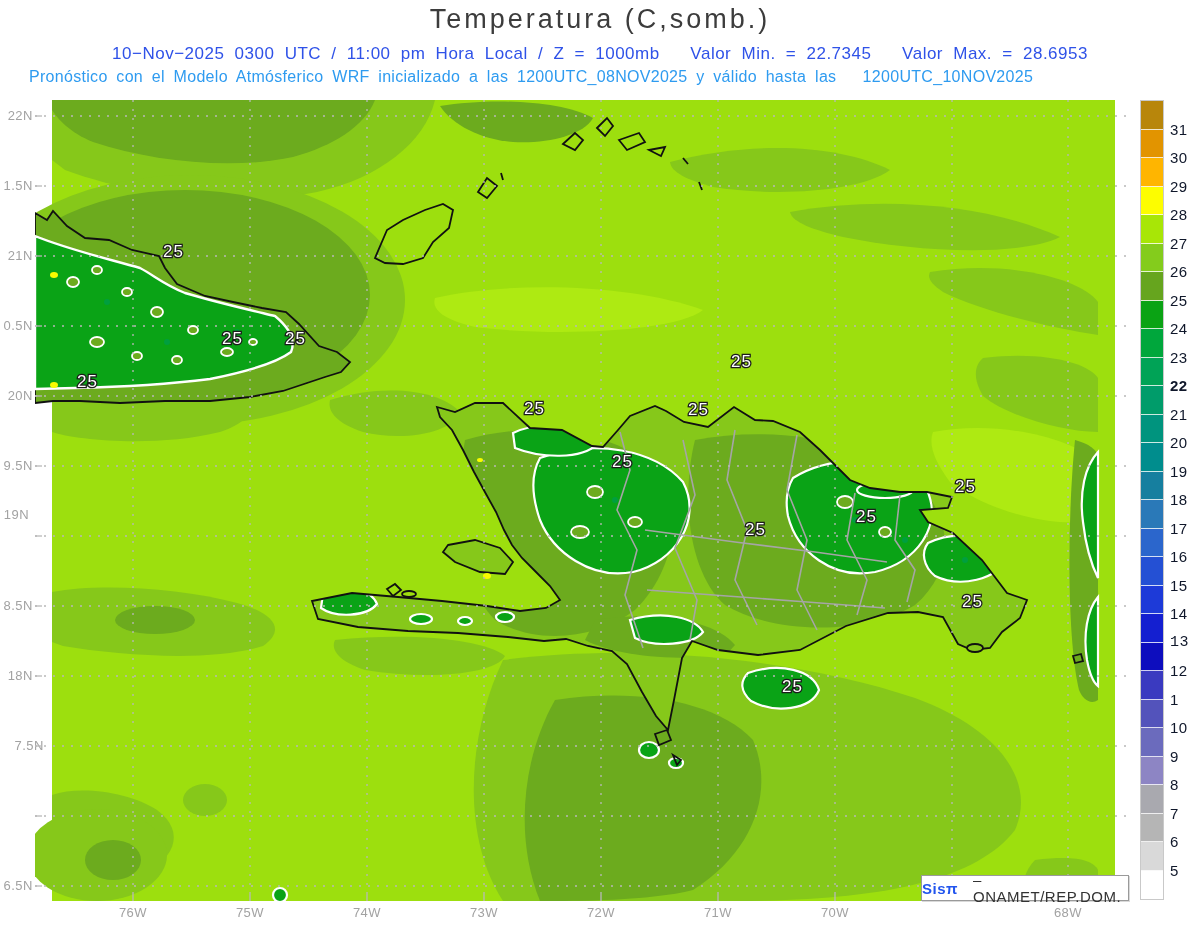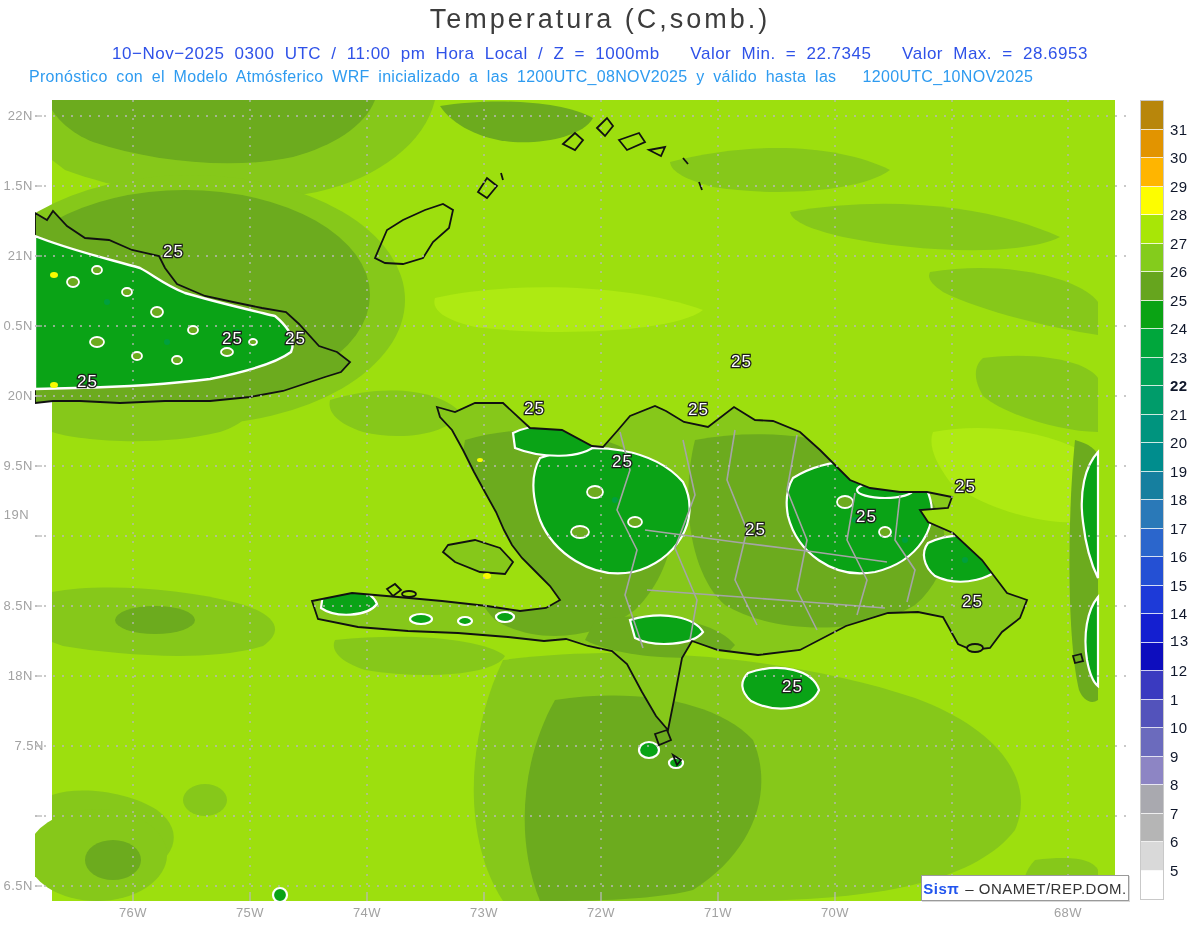--- a/index.html
+++ b/index.html
@@ -16,21 +16,21 @@
          letter-spacing:0.5px;}
   .lon-label{position:absolute;width:44px;text-align:center;font-size:13px;color:#a2a2a2;
          letter-spacing:0.5px;top:905px;}
   .colorbar{position:absolute;left:1140px;top:100px;width:22px;height:798px;
          border:1px solid #c9c9c9;box-sizing:content-box;background:#fff;}
   .cb-seg{position:absolute;left:0;width:22px;border-bottom:1px solid rgba(255,255,255,0.8);box-sizing:border-box;}
   .cb-label{position:absolute;left:1170px;transform:translateY(-50%);font-size:15px;color:#0f172a;
          letter-spacing:0.5px;}
   .sispi{position:absolute;left:921px;top:875px;width:206px;height:24px;background:#ffffff;
          border:1px solid #9a9a9a;display:flex;align-items:center;justify-content:center;
-         font-size:15px;letter-spacing:0.5px;box-shadow:1px 1px 0 rgba(180,180,180,.5);}
+         font-size:15px;letter-spacing:0.5px;box-shadow:1px 1px 0 rgba(180,180,180,.5);gap:9px;}
   .sispi .sis{color:#2255ee;font-weight:700;margin-right:6px;}
   .sispi .rest{color:#333333;}
   svg text.ct{font-family:"Liberation Sans",sans-serif;font-size:17px;fill:#ffffff;
          stroke:#1b1b1b;stroke-width:2.6px;paint-order:stroke;font-weight:500;letter-spacing:1px;}
 </style>
 </head>
 <body>
 
 <div class="stage">
 

